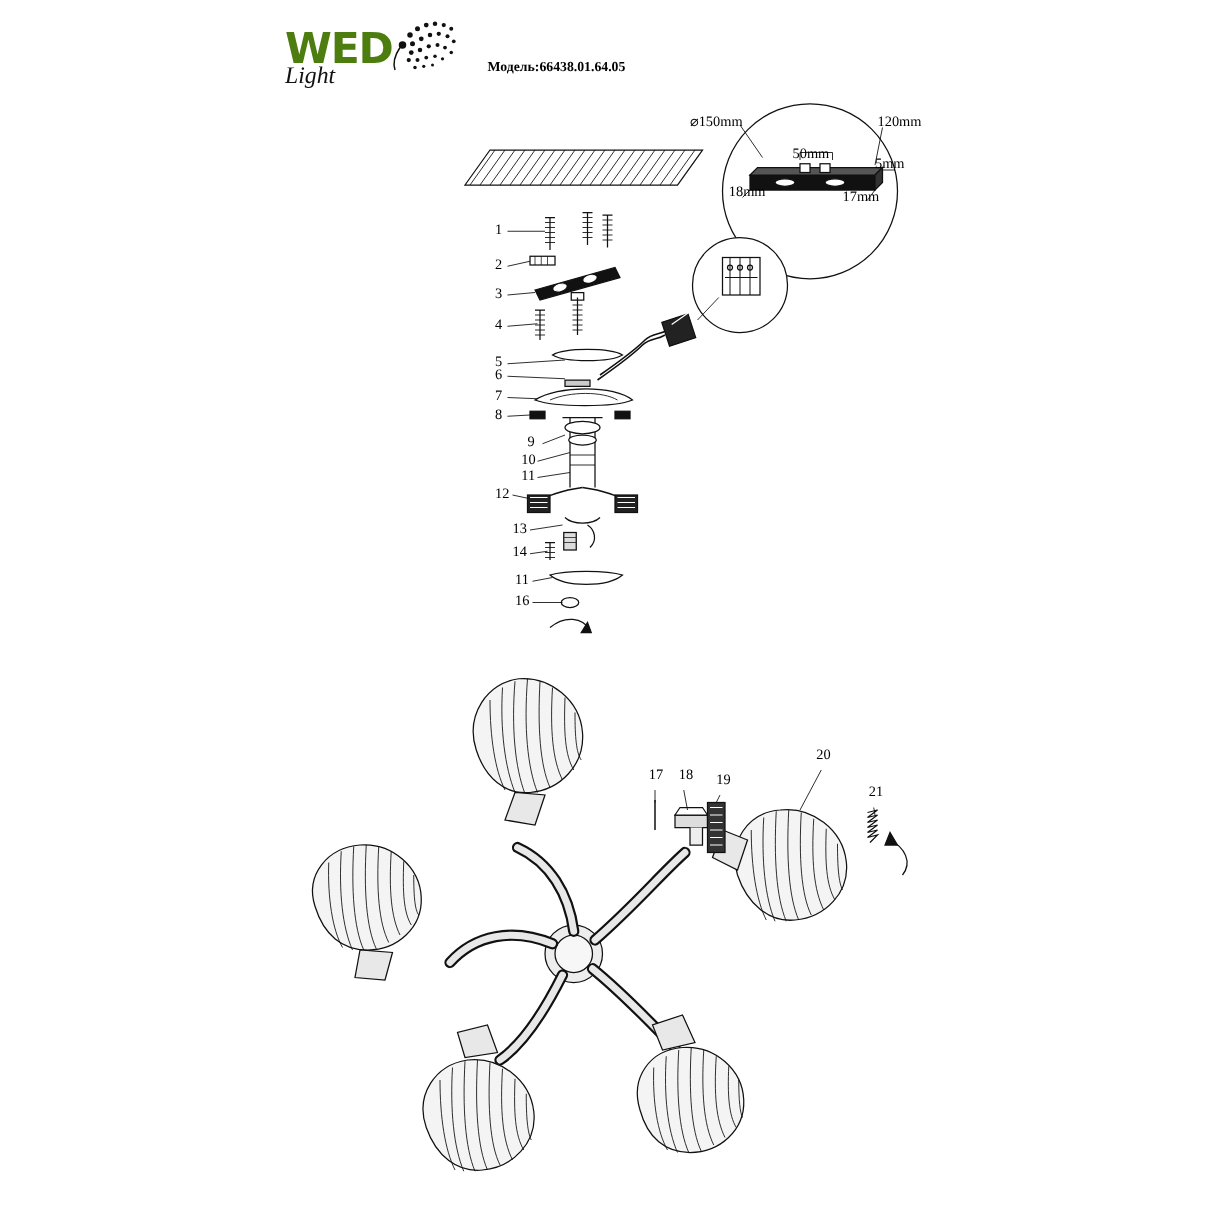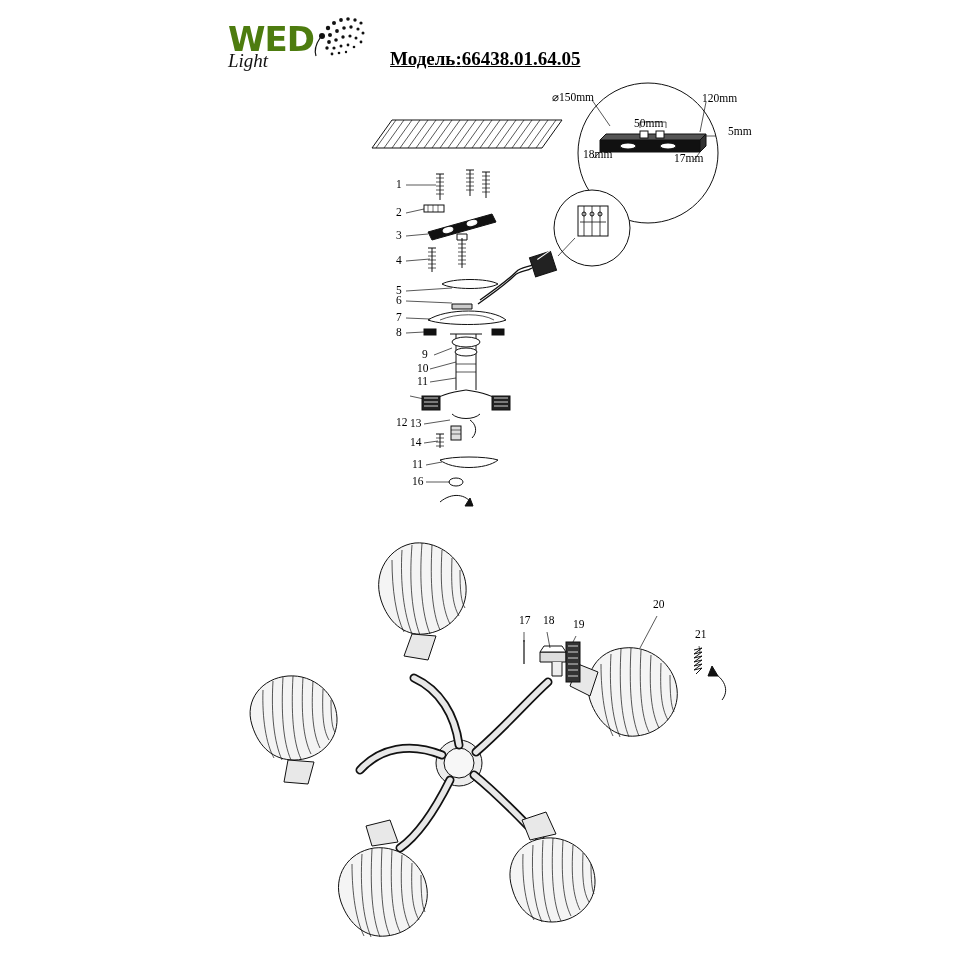--- a/index.html
+++ b/index.html
@@ -30,24 +30,23 @@
     font-size:19px;
     color:#111;
     margin-top:-6px;
   }
   .brand-fan{
     position:absolute;left:78px;top:-8px;width:62px;height:44px;
   }
   .model{
     left:390px;top:48px;
     font-family:"Liberation Serif", serif;
-    font-size:19px;
+    font-size:11px;
     font-weight:bold;
     white-space:nowrap;
-    text-decoration:underline;
   }
   .model .val{font-weight:bold;}
 
   
   .dim{
     font-family:"Liberation Serif", serif;
     font-size:11.5px;
     white-space:nowrap;
   }
   .num{
@@ -392,37 +391,37 @@
           <path d="M657 616 L640 648"></path>
           <path d="M699 646 L700 652"></path>
         </g>
       </g>
     </g>
   </svg>
 
   <div class="abs dim" style="left:552px;top:90px;">⌀150mm</div>
   <div class="abs dim" style="left:702px;top:92px;">120mm</div>
   <div class="abs dim" style="left:634px;top:117px;">50mm</div>
-  <div class="abs dim" style="left:700px;top:125px;margin-left:28px;">5mm</div>
+  <div class="abs dim" style="left:700px;top:125px;">5mm</div>
   <div class="abs dim" style="left:583px;top:148px;">18mm</div>
   <div class="abs dim" style="left:674px;top:152px;">17mm</div>
 
   <div id="callout-layer">
       <div class="abs num" style="left: 396px; top: 178px;">1</div>
       <div class="abs num" style="left: 396px; top: 206px;">2</div>
       <div class="abs num" style="left: 396px; top: 229px;">3</div>
       <div class="abs num" style="left: 396px; top: 254px;">4</div>
       <div class="abs num" style="left: 396px; top: 284px;">5</div>
       <div class="abs num" style="left: 396px; top: 294px;">6</div>
       <div class="abs num" style="left: 396px; top: 311px;">7</div>
       <div class="abs num" style="left: 396px; top: 326px;">8</div>
       <div class="abs num" style="left: 422px; top: 348px;">9</div>
       <div class="abs num" style="left: 417px; top: 362px;">10</div>
       <div class="abs num" style="left: 417px; top: 375px;">11</div>
-      <div class="abs num" style="left: 396px; top: 389px; margin-top: 27px;">12</div>
+      <div class="abs num" style="left: 396px; top: 389px;">12</div>
       <div class="abs num" style="left: 410px; top: 417px;">13</div>
       <div class="abs num" style="left: 410px; top: 436px;">14</div>
       <div class="abs num" style="left: 412px; top: 458px;">11</div>
       <div class="abs num" style="left: 412px; top: 475px;">16</div>
       <div class="abs num" style="left: 519px; top: 614px;">17</div>
       <div class="abs num" style="left: 543px; top: 614px;">18</div>
       <div class="abs num" style="left: 573px; top: 618px;">19</div>
       <div class="abs num" style="left: 653px; top: 598px;">20</div>
       <div class="abs num" style="left: 695px; top: 628px; text-align: right;">21</div>
     </div>

